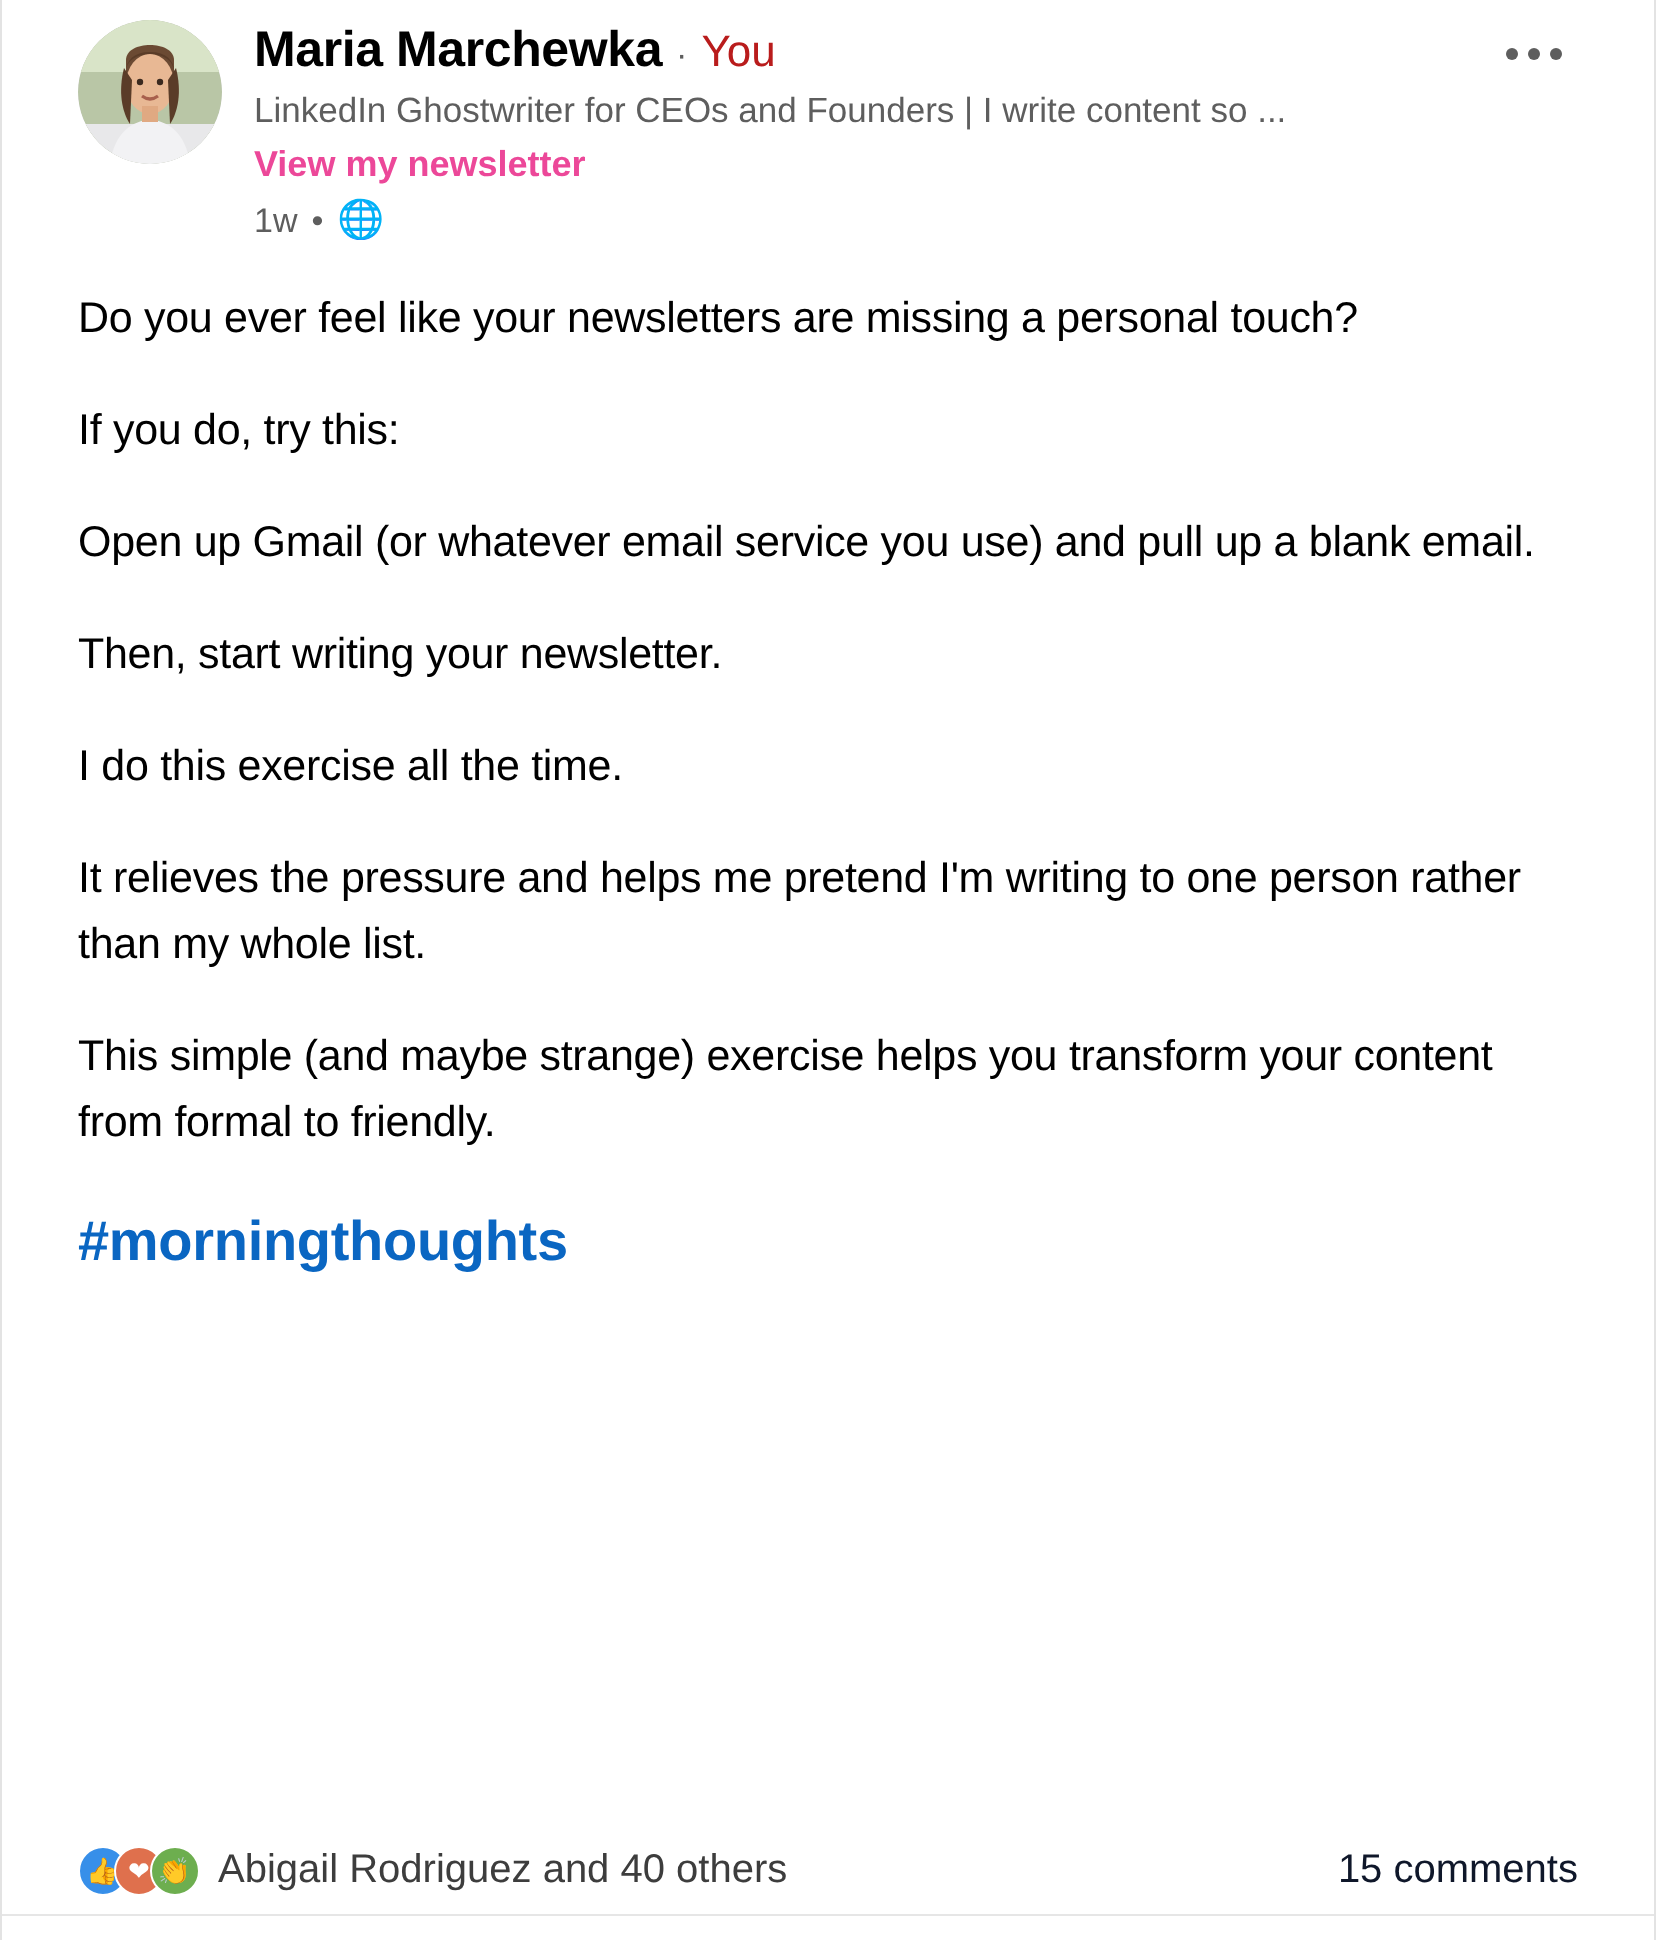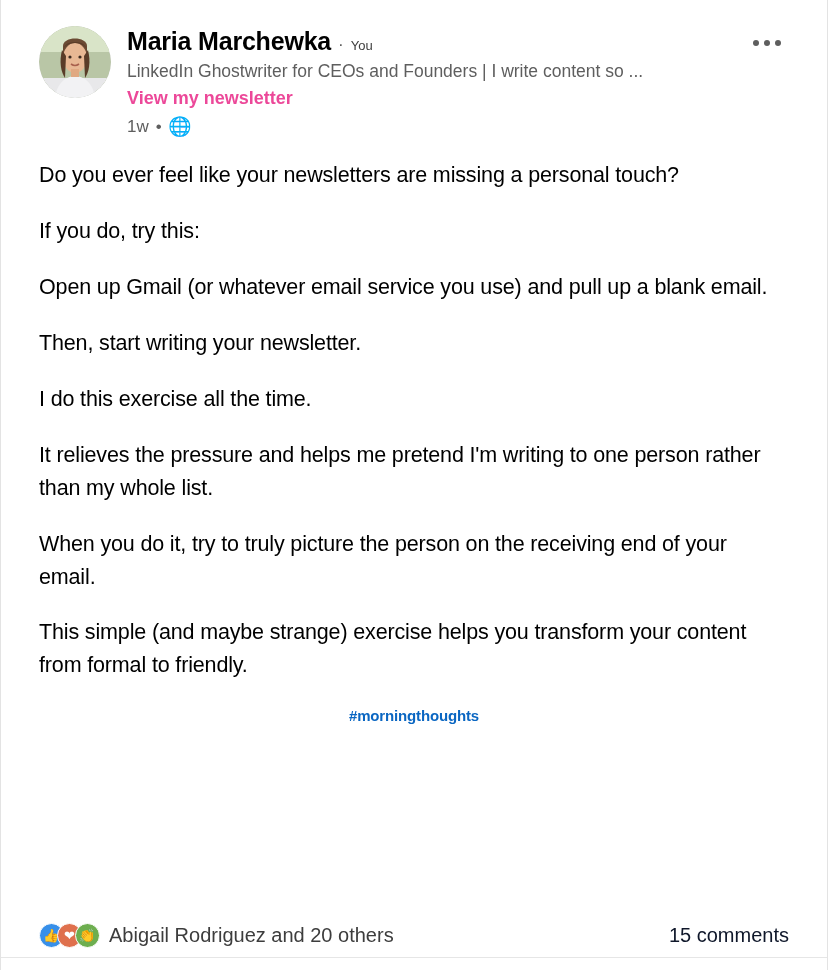--- a/index.html
+++ b/index.html
@@ -15,21 +15,21 @@
     overflow: hidden;
   }
   .post {
     position: relative;
     width: 828px;
     height: 970px;
     box-sizing: border-box;
     background: #ffffff;
     border-left: 1px solid #e3e3e3;
     border-right: 1px solid #e3e3e3;
-    padding: 16px 38px;
+    padding: 0 38px;
   }
   .post::after {
     content: "";
     position: absolute;
     left: 0;
     right: 0;
     bottom: 12px;
     height: 1px;
     background: #e6e6e6;
   }
@@ -66,22 +66,22 @@
     font-size: 25px;
     font-weight: bold;
     color: #000000;
     letter-spacing: -0.2px;
   }
   .dot-sep {
     font-size: 17px;
     color: #5e5e5e;
   }
   .you {
-    font-size: 13px;
-    color: #404040;
+    font-size: 22px;
+    color: #b91c1c;
     text-align: right;
   }
   .headline {
     margin-top: 5px;
     font-size: 17.5px;
     color: #5e5e5e;
     white-space: nowrap;
     overflow: hidden;
     text-overflow: ellipsis;
     max-width: 640px;
@@ -136,25 +136,24 @@
     line-height: 1.53;
     color: #000000;
     letter-spacing: -0.15px;
   }
   .body-text p {
     margin: 0 13px 23px 0;
   }
   .hashtag {
     color: #0a66c2;
     font-weight: bold;
-    font-size: 15px;
+    font-size: 28px;
     margin-top: 4px;
     display: block;
     cursor: pointer;
-    text-align: center;
   }
   
   .social-row {
     position: absolute;
     left: 38px;
     right: 38px;
     bottom: 22px;
     display: flex;
     align-items: center;
     justify-content: space-between;
@@ -251,30 +250,29 @@
     </div>
   </div>
 
   <div class="body-text">
     <p>Do you ever feel like your newsletters are missing a personal touch?</p>
     <p>If you do, try this:</p>
     <p>Open up Gmail (or whatever email service you use) and pull up a blank email.</p>
     <p>Then, start writing your newsletter.</p>
     <p>I do this exercise all the time.</p>
     <p>It relieves the pressure and helps me pretend I'm writing to one person rather than my whole list.</p>
-    <p>When you do it, try to truly picture the person on the receiving end of your email.</p>
     <p>This simple (and maybe strange) exercise helps you transform your content from formal to friendly.</p>
     <span class="hashtag">#morningthoughts</span>
   </div>
 
   <div class="social-row">
     <div class="reactions">
       <div class="react-icons">
         <span class="r-like">👍</span>
         <span class="r-love">❤</span>
         <span class="r-celebrate">👏</span>
       </div>
-      <span class="reactions-text">Abigail Rodriguez and 20 others</span>
+      <span class="reactions-text">Abigail Rodriguez and 40 others</span>
     </div>
     <div class="comments-text">15 comments</div>
   </div>
 
 </div>
 
 </body></html>

